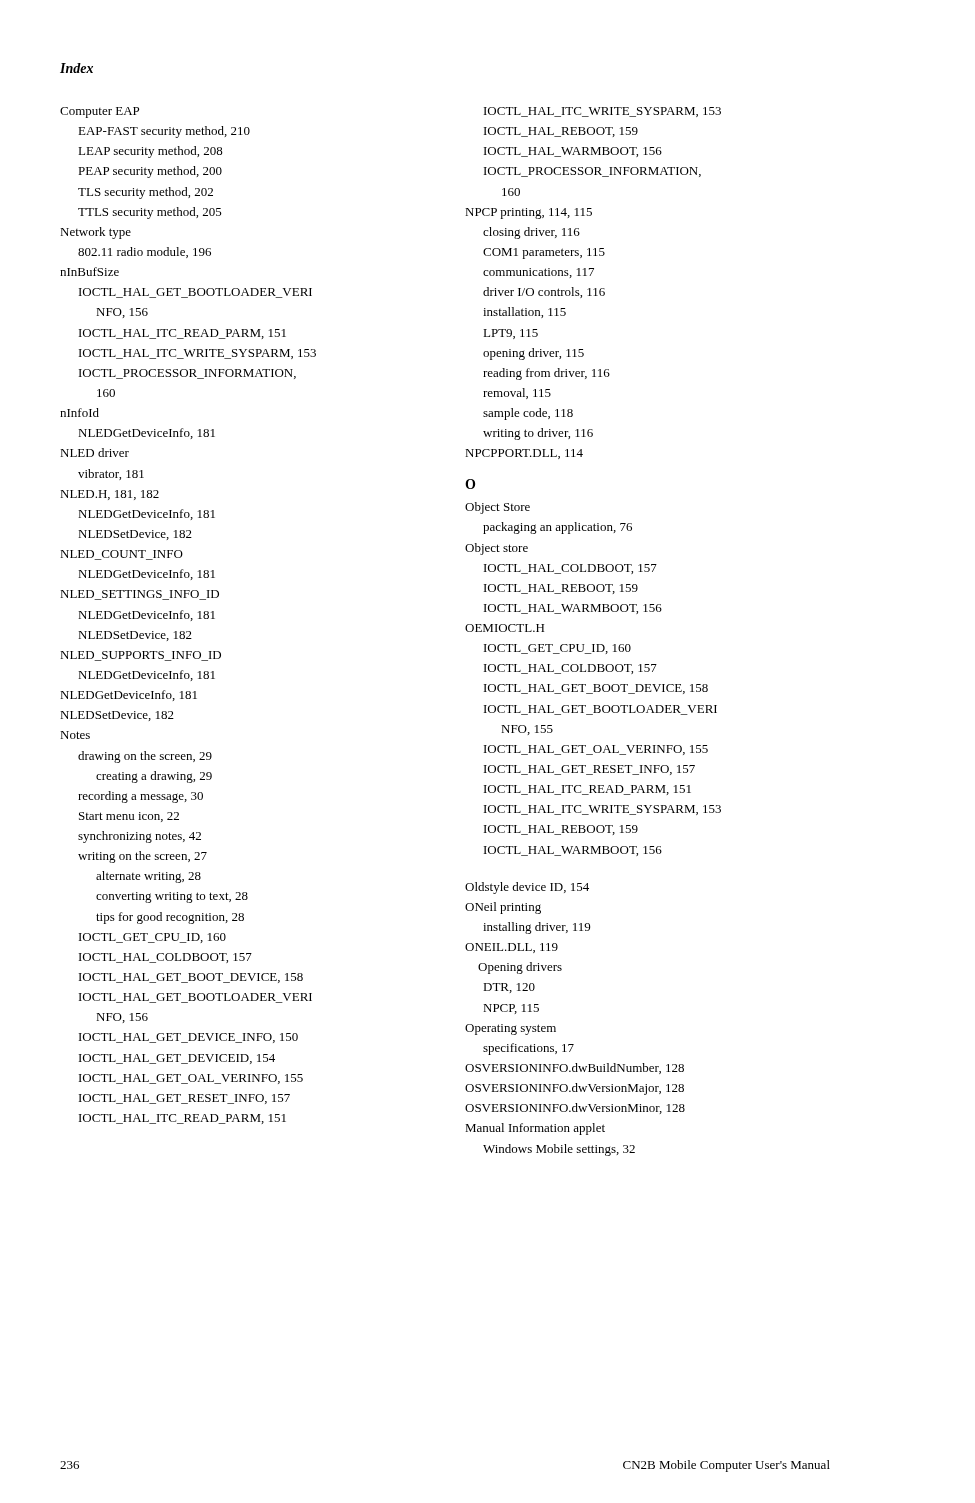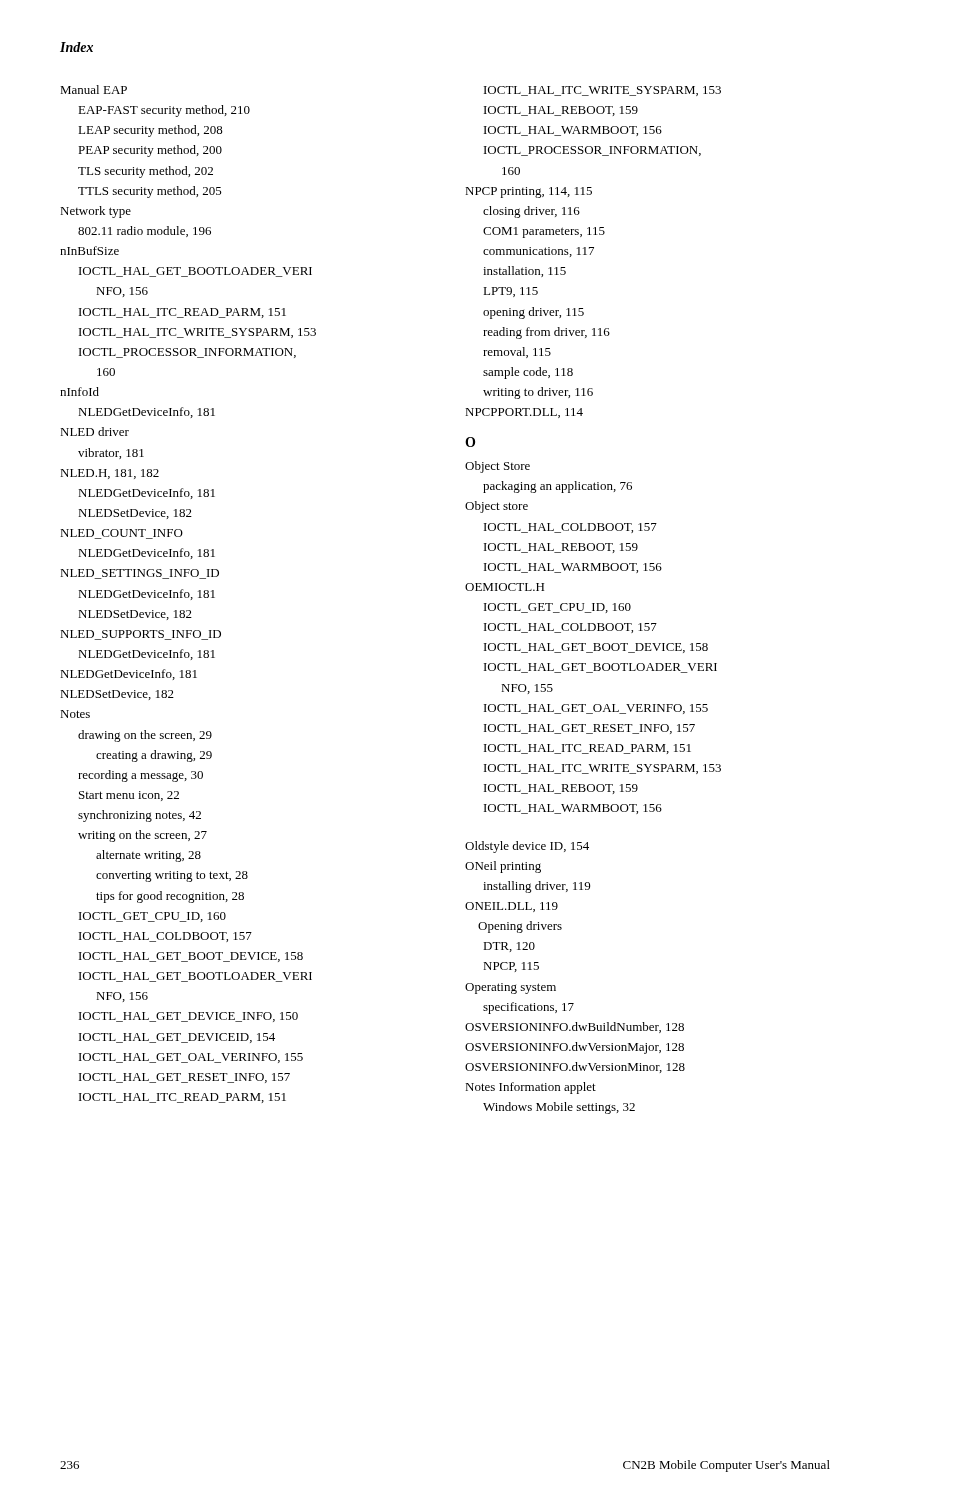--- a/index.html
+++ b/index.html
@@ -8,21 +8,21 @@
       font-size: 13px;
       background: #fff;
       color: #000;
       width: 975px;
       min-height: 1503px;
       padding: 0;
     }
     .page {
       width: 890px;
       min-height: 1503px;
-      padding: 40px 60px 40px 60px;
+      padding: 61px 60px 40px 60px;
       position: relative;
       border-radius: 11px;
     }
     .page-header {
       font-weight: bold;
       font-size: 14px;
       margin-bottom: 24px;
       font-style: italic;
     }
     .two-col {
@@ -53,21 +53,21 @@
     p { margin: 0; padding: 0; line-height: 1.55; }
   </style>
 </head>
 <body>
 
 <div class="page">
   <div class="page-header">Index</div>
 
   <div class="two-col">
     <div class="col" id="left-col">
-        <p style="margin-left: 0px;">Manual EAP</p>
+        <p style="margin-left: 0px;">Computer EAP</p>
         <p style="margin-left: 18px;">EAP-FAST security method, 210</p>
         <p style="margin-left: 18px;">LEAP security method, 208</p>
         <p style="margin-left: 18px;">PEAP security method, 200</p>
         <p style="margin-left: 18px;">TLS security method, 202</p>
         <p style="margin-left: 18px;">TTLS security method, 205</p>
         <p style="margin-left: 0px;">Network type</p>
         <p style="margin-left: 18px;">802.11 radio module, 196</p>
         <p style="margin-left: 0px;">nInBufSize</p>
         <p style="margin-left: 18px;">IOCTL_HAL_GET_BOOTLOADER_VERI</p>
         <p style="margin-left: 36px;">NFO, 156</p>
@@ -115,20 +115,21 @@
     <div class="col" id="right-col">
         <p style="margin-left: 18px;">IOCTL_HAL_ITC_WRITE_SYSPARM, 153</p>
         <p style="margin-left: 18px;">IOCTL_HAL_REBOOT, 159</p>
         <p style="margin-left: 18px;">IOCTL_HAL_WARMBOOT, 156</p>
         <p style="margin-left: 18px;">IOCTL_PROCESSOR_INFORMATION,</p>
         <p style="margin-left: 36px;">160</p>
         <p style="margin-left: 0px;">NPCP printing, 114, 115</p>
         <p style="margin-left: 18px;">closing driver, 116</p>
         <p style="margin-left: 18px;">COM1 parameters, 115</p>
         <p style="margin-left: 18px;">communications, 117</p>
+        <p style="margin-left: 18px;">driver I/O controls, 116</p>
         <p style="margin-left: 18px;">installation, 115</p>
         <p style="margin-left: 18px;">LPT9, 115</p>
         <p style="margin-left: 18px;">opening driver, 115</p>
         <p style="margin-left: 18px;">reading from driver, 116</p>
         <p style="margin-left: 18px;">removal, 115</p>
         <p style="margin-left: 18px;">sample code, 118</p>
         <p style="margin-left: 18px;">writing to driver, 116</p>
         <p style="margin-left: 0px;">NPCPPORT.DLL, 114</p>
         <div class="section-letter">O</div>
         <p style="margin-left: 0px;">Object Store</p>
@@ -154,21 +155,21 @@
         <p style="margin-left: 18px;">installing driver, 119</p>
         <p style="margin-left: 0px;">ONEIL.DLL, 119</p>
         <p style="margin-left: 13px;">Opening drivers</p>
         <p style="margin-left: 18px;">DTR, 120</p>
         <p style="margin-left: 18px;">NPCP, 115</p>
         <p style="margin-left: 0px;">Operating system</p>
         <p style="margin-left: 18px;">specifications, 17</p>
         <p style="margin-left: 0px;">OSVERSIONINFO.dwBuildNumber, 128</p>
         <p style="margin-left: 0px;">OSVERSIONINFO.dwVersionMajor, 128</p>
         <p style="margin-left: 0px;">OSVERSIONINFO.dwVersionMinor, 128</p>
-        <p style="margin-left: 0px;">Notes Information applet</p>
+        <p style="margin-left: 0px;">Manual Information applet</p>
         <p style="margin-left: 18px;">Windows Mobile settings, 32</p>
       </div>
   </div>
 
   <div class="page-footer">
     <span>236</span>
     <span>CN2B Mobile Computer User's Manual</span>
   </div>
 </div>
 

